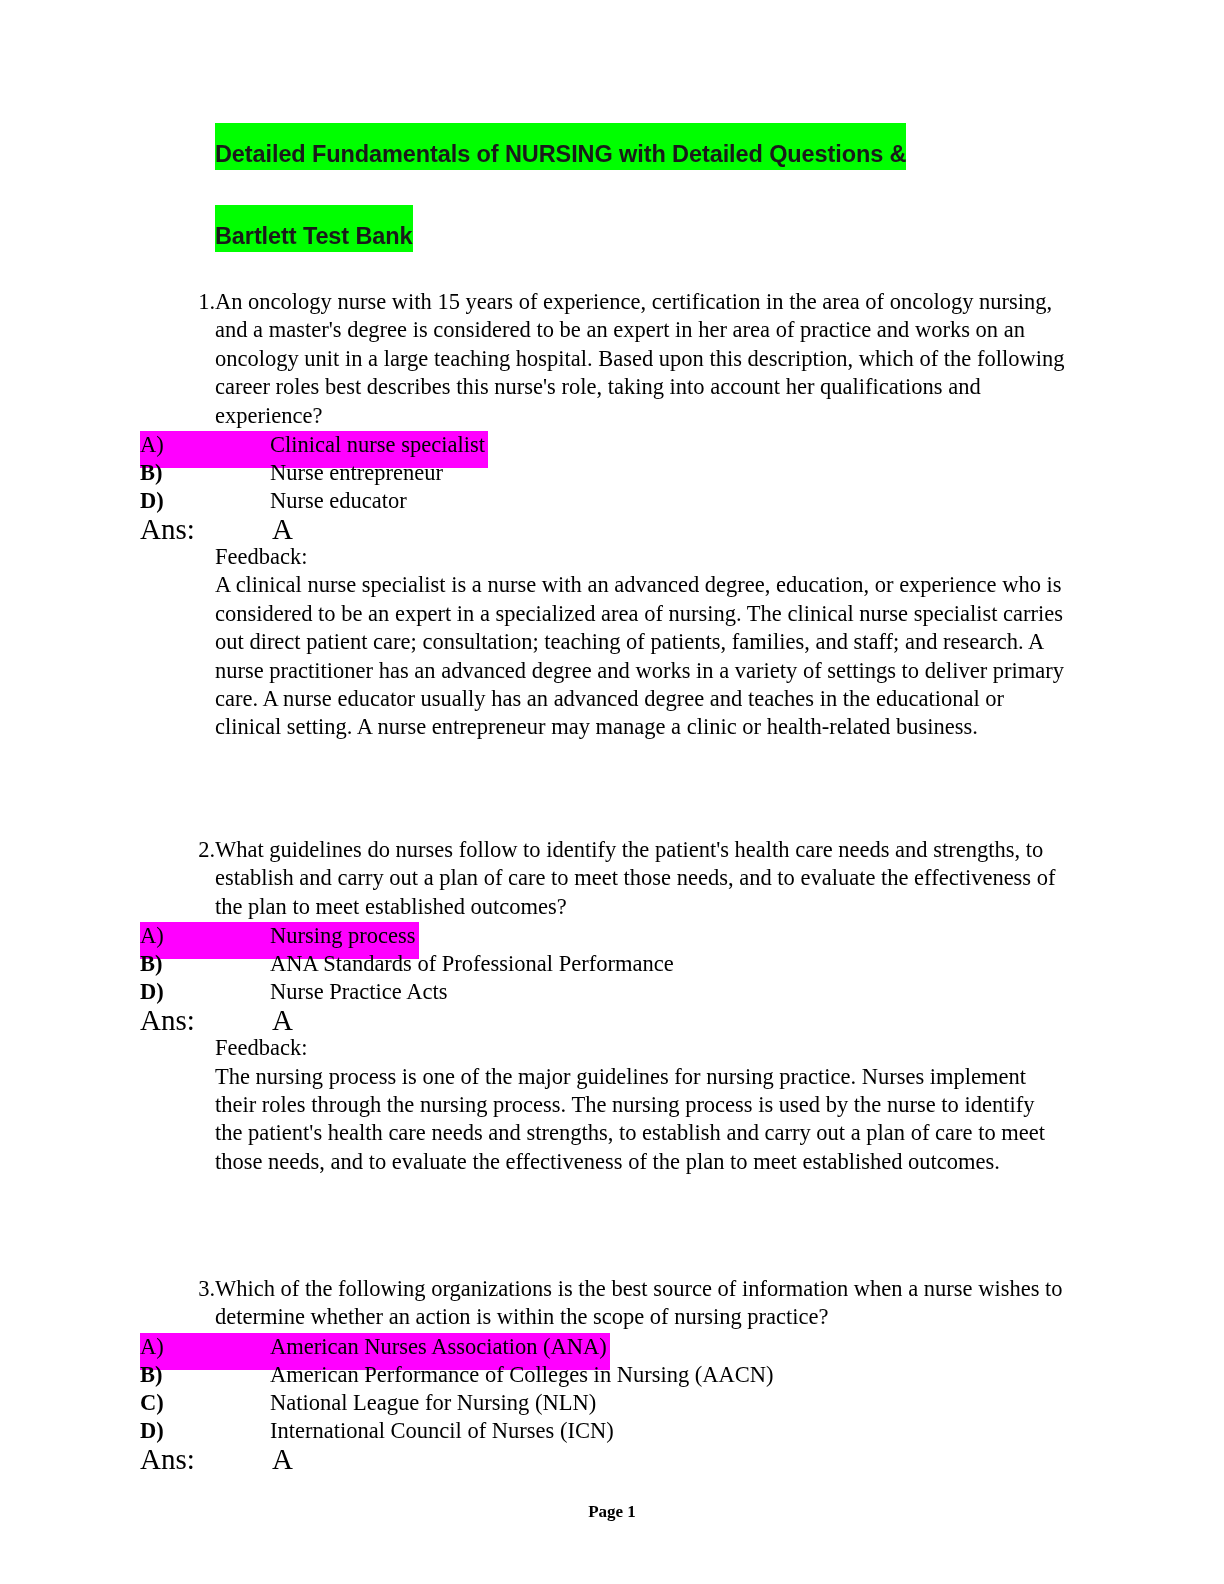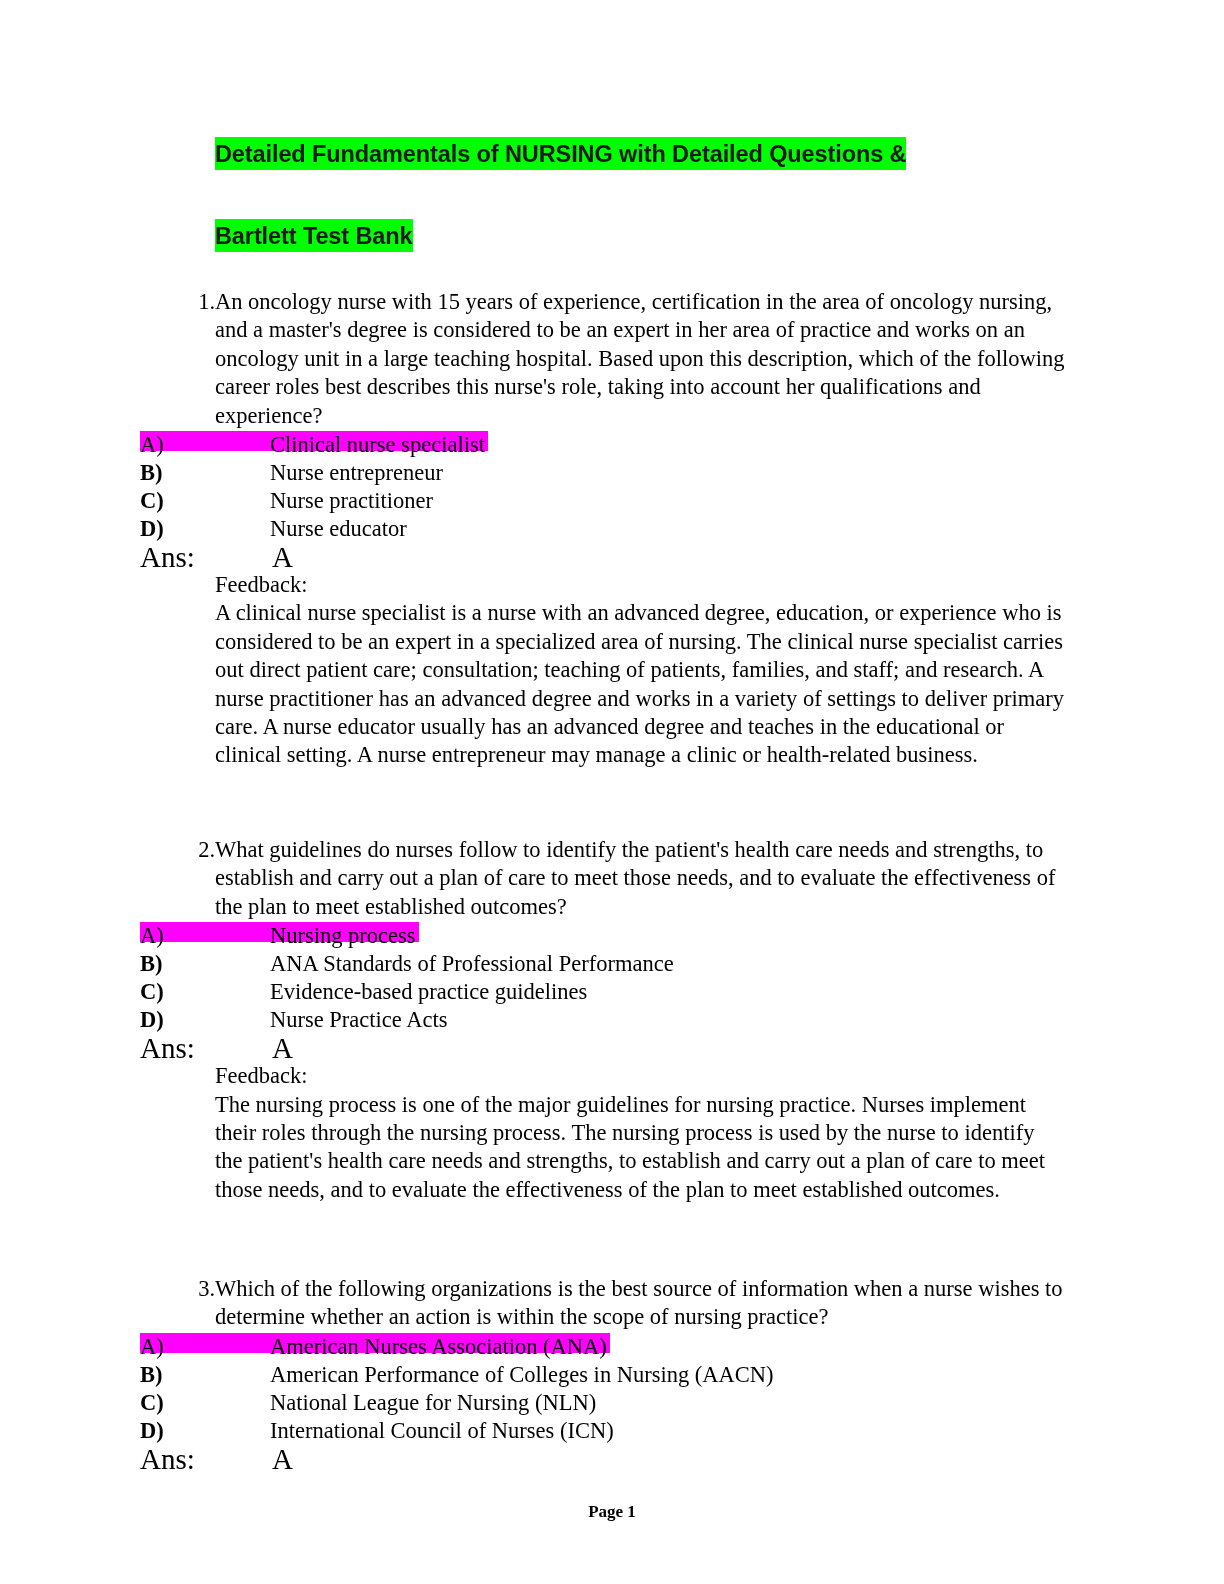--- a/index.html
+++ b/index.html
@@ -33,21 +33,21 @@
     font-weight: bold;
     font-size: 23.5px;
     line-height: 41px;
     letter-spacing: -0.1px;
     color: #1a1a1a;
   }
   .doc-title .hl {
     background: #00ff00;
     box-decoration-break: clone;
     -webkit-box-decoration-break: clone;
-    padding: 4px 0 3px 0;
+    padding: 18px 0 3px 0;
   }
 
   
   .question-block {
     position: absolute;
     left: 0;
     width: 1224px;
   }
 
   .q-stem {
@@ -74,21 +74,21 @@
     position: relative;
     height: 28px;
     line-height: 28px;
     white-space: nowrap;
     font-size: 22.5px;
   }
   .opt-inner {
     position: absolute;
     left: 140px;
     top: 0;
-    height: 20px;
+    height: 37px;
     line-height: 27px;
     white-space: nowrap;
   }
   .opt-inner.highlight {
     background: #ff00ff;
   }
   .opt-letter {
     display: inline-block;
     width: 130px;
     font-weight: bold;
@@ -163,23 +163,20 @@
       <span class="q-num">1.</span><span>An oncology nurse with 15 years of experience, certification in the area of oncology nursing, and a master's degree is considered to be an expert in her area of practice and works on an oncology unit in a large teaching hospital. Based upon this description, which of the following career roles best describes this nurse's role, taking into account her qualifications and experience?</span>
     </div>
     <div class="options">
       <div class="opt-row">
         <span class="opt-inner highlight"><span class="opt-letter">A)</span><span class="opt-text">Clinical nurse specialist</span></span>
       </div>
       <div class="opt-row">
         <span class="opt-inner"><span class="opt-letter">B)</span><span class="opt-text">Nurse entrepreneur</span></span>
       </div>
       <div class="opt-row">
-        <span class="opt-inner"><span class="opt-letter">C)</span><span class="opt-text">Nurse practitioner</span></span>
-      </div>
-      <div class="opt-row">
         <span class="opt-inner"><span class="opt-letter">D)</span><span class="opt-text">Nurse educator</span></span>
       </div>
     </div>
     <div class="ans-row">
       <span class="ans-inner"><span class="ans-label">Ans:</span><span>A</span></span>
     </div>
     <div class="feedback">
       <span class="feedback-label">Feedback:</span>
       <span class="feedback-body">A clinical nurse specialist is a nurse with an advanced degree, education, or experience who is considered to be an expert in a specialized area of nursing. The clinical nurse specialist carries out direct patient care; consultation; teaching of patients, families, and staff; and research. A nurse practitioner has an advanced degree and works in a variety of settings to deliver primary care. A nurse educator usually has an advanced degree and teaches in the educational or clinical setting. A nurse entrepreneur may manage a clinic or health-related business.</span>
     </div>
@@ -190,23 +187,20 @@
       <span class="q-num">2.</span><span>What guidelines do nurses follow to identify the patient's health care needs and strengths, to establish and carry out a plan of care to meet those needs, and to evaluate the effectiveness of the plan to meet established outcomes?</span>
     </div>
     <div class="options">
       <div class="opt-row">
         <span class="opt-inner highlight"><span class="opt-letter">A)</span><span class="opt-text">Nursing process</span></span>
       </div>
       <div class="opt-row">
         <span class="opt-inner"><span class="opt-letter">B)</span><span class="opt-text">ANA Standards of Professional Performance</span></span>
       </div>
       <div class="opt-row">
-        <span class="opt-inner"><span class="opt-letter">C)</span><span class="opt-text">Evidence-based practice guidelines</span></span>
-      </div>
-      <div class="opt-row">
         <span class="opt-inner"><span class="opt-letter">D)</span><span class="opt-text">Nurse Practice Acts</span></span>
       </div>
     </div>
     <div class="ans-row">
       <span class="ans-inner"><span class="ans-label">Ans:</span><span>A</span></span>
     </div>
     <div class="feedback">
       <span class="feedback-label">Feedback:</span>
       <span class="feedback-body">The nursing process is one of the major guidelines for nursing practice. Nurses implement their roles through the nursing process. The nursing process is used by the nurse to identify the patient's health care needs and strengths, to establish and carry out a plan of care to meet those needs, and to evaluate the effectiveness of the plan to meet established outcomes.</span>
     </div>

